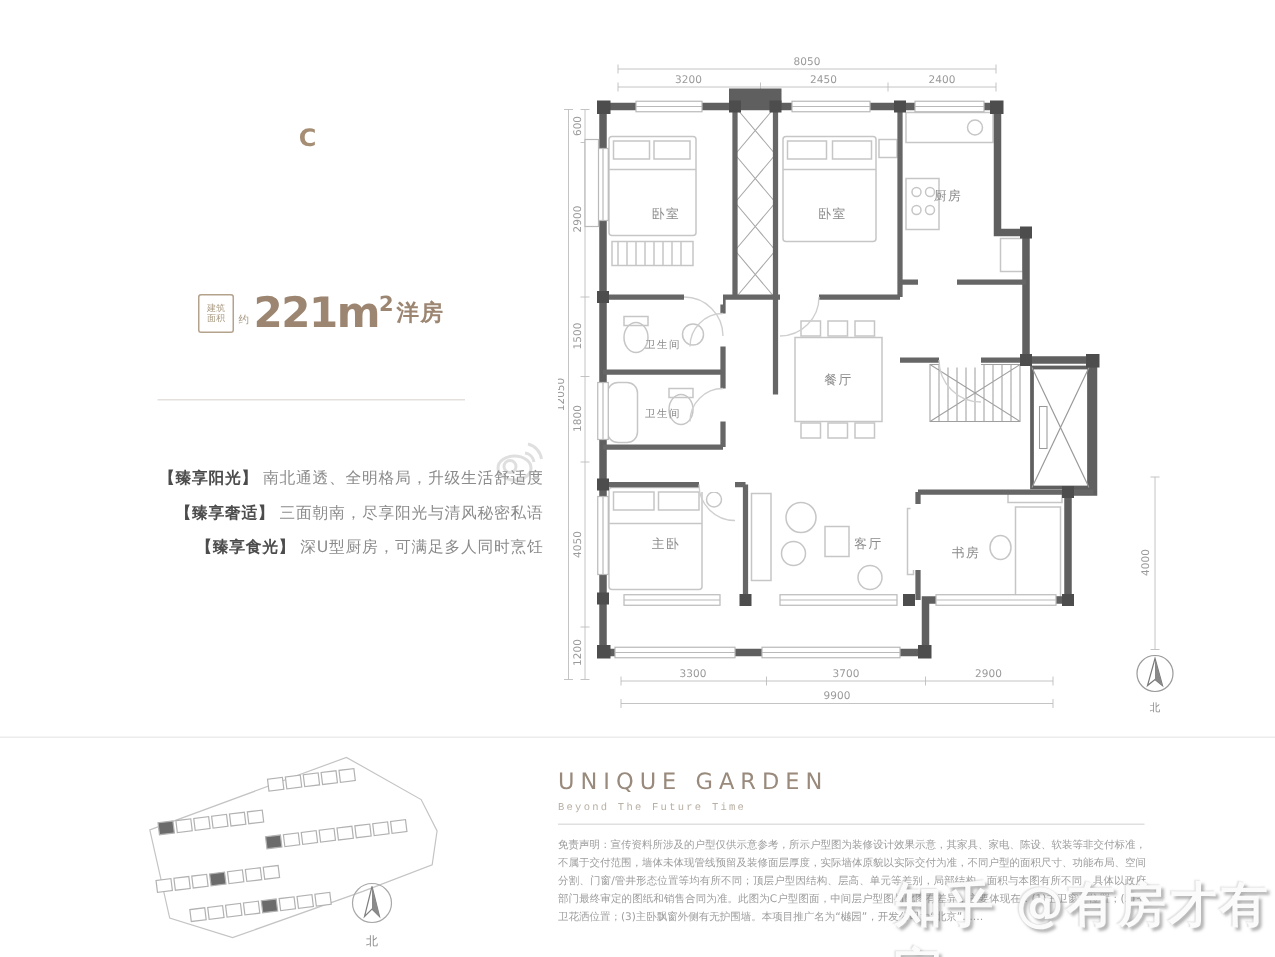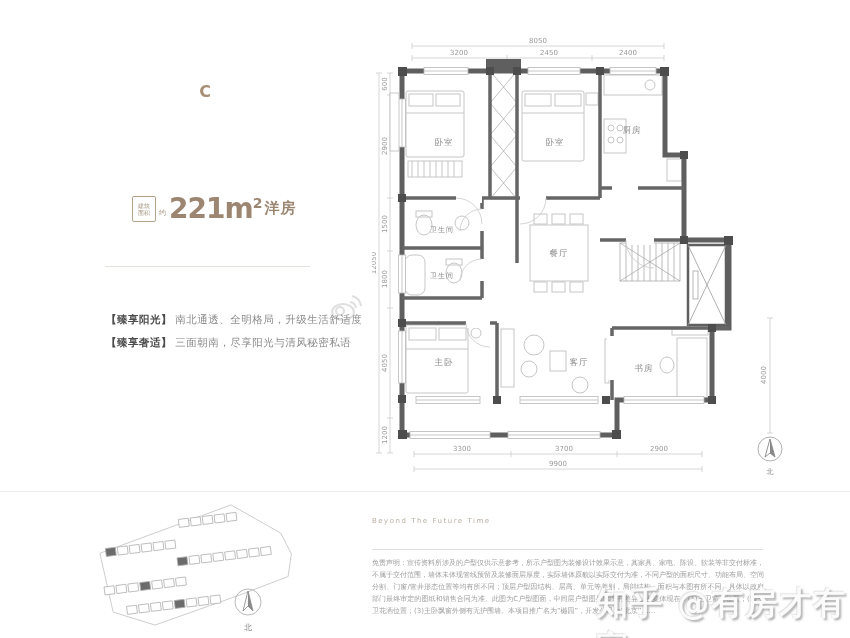--- a/index.html
+++ b/index.html
@@ -10,36 +10,36 @@
 photo               font-size:106px;line-height:1;font-weight:bold;color:#a68e75;}
   .area-line{position:absolute;left:132px;top:192px;display:flex;align-items:center;color:#9c8672;}
   .area-box{display:flex;flex-direction:column;justify-content:center;align-items:center;
             width:22px;height:24px;border:1px solid #b3a38d;border-radius:2px;
             font-size:6px;line-height:7px;color:#a6977f;}
   .area-approx{font-size:7px;margin:8px 3px 0 3px;color:#a6977f;}
   .area-num{font-size:28px;font-weight:bold;letter-spacing:-1px;}
   .area-sup{font-size:14px;font-weight:bold;vertical-align:top;line-height:1;position:relative;top:-6px;}
   .area-suffix{font-size:15px;font-weight:bold;margin-left:2px;letter-spacing:1px;}
   .left-divider{position:absolute;left:105px;top:266px;width:205px;height:1px;background:#e4e1dd;}
-  .features{position:absolute;left:106px;top:312px;list-style:none;margin:0;padding:0;}
+  .features{position:absolute;left:106px;top:312px;list-style:none;margin:0;padding:0;text-align:right;}
   .features li{white-space:nowrap;font-size:10.5px;line-height:14px;margin-bottom:9px;}
   .feat-tag{color:#4c4c4c;font-weight:bold;letter-spacing:0.5px;}
   .feat-desc{color:#8b8b8b;letter-spacing:0.5px;}
   
   .weibo-mark{position:absolute;left:328px;top:292px;display:flex;align-items:center;z-index:30;}
   .weibo-mark .wm-text{font-size:29px;font-weight:bold;letter-spacing:5px;color:rgba(150,150,150,0.28);}
   .zhihu-mark{position:absolute;left:596px;top:582px;z-index:40;font-size:32px;font-weight:bold;
               letter-spacing:2px;color:#fbfbfb;
               text-shadow:2px 2px 2px rgba(120,120,120,0.55),-1px -1px 1px rgba(190,190,190,0.45);}
   
   .footer-sep{position:absolute;left:0;top:491px;width:850px;height:1px;background:#ececec;}
   .site-svg{position:absolute;left:88px;top:500px;}
   .brand{position:absolute;left:372px;top:512px;}
   .brand-title{font-size:15px;letter-spacing:4px;color:#998a7c;}
-  .brand-sub{font-size:7px;letter-spacing:1.5px;color:#b9b0a4;margin-top:5px;}
+  .brand-sub{font-size:7px;letter-spacing:1.5px;color:#b9b0a4;margin-top:5px;font-family:Liberation Mono, monospace;}
   .brand-divider{position:absolute;left:372px;top:549px;width:391px;height:1px;background:#e0e0e0;}
   .disclaimer{position:absolute;left:372px;top:557px;width:392px;font-size:7px;line-height:12px;
               color:#9d9d9d;text-align:justify;}
   svg text{font-family:"DejaVu Sans",sans-serif;}
 </style>
 </head>
 <body>
 
 <div class="page">
 
@@ -59,20 +59,24 @@
   <div class="left-divider"></div>
 
   <ul class="features">
     <li>
       <span class="feat-tag">【臻享阳光】</span>
       <span class="feat-desc">南北通透、全明格局，升级生活舒适度</span>
     </li>
     <li>
       <span class="feat-tag">【臻享奢适】</span>
       <span class="feat-desc">三面朝南，尽享阳光与清风秘密私语</span>
+    </li>
+    <li>
+      <span class="feat-tag">【臻享食光】</span>
+      <span class="feat-desc">深U型厨房，可满足多人同时烹饪</span>
     </li>
   </ul>
 
   <svg style="position:absolute;left:372px;top:33px;" width="418" height="455" viewBox="0 0 418 455">
 
     <g stroke="#bdbdbd" stroke-width="0.6" fill="none">
 
       <path d="M40,13 H292 M40,10 V16 M292,10 V16"></path>
       <path d="M40,25 H292 M40,22 V28 M135,22 V28 M220,22 V28 M292,22 V28"></path>
 
@@ -315,18 +319,19 @@
     </g>
     <g>
       <circle cx="160" cy="102" r="13" fill="none" stroke="#a8a8a8" stroke-width="0.8"></circle>
       <path d="M160,91 L165,111 L160,106 L155,111 Z" fill="#ffffff" stroke="#808080" stroke-width="0.8"></path>
       <path d="M160,91 L165,111 L160,106 Z" fill="#8a8a8a" stroke="none"></path>
       <text x="160" y="130" font-size="8" fill="#8a8a8a" text-anchor="middle">北</text>
     </g>
   </svg>
 
   <div class="brand">
+    <div class="brand-title">UNIQUE GARDEN</div>
     <div class="brand-sub">Beyond The Future Time</div>
   </div>
   <div class="brand-divider"></div>
   <div class="disclaimer">免责声明：宣传资料所涉及的户型仅供示意参考，所示户型图为装修设计效果示意，其家具、家电、陈设、软装等非交付标准，不属于交付范围，墙体未体现管线预留及装修面层厚度，实际墙体原貌以实际交付为准，不同户型的面积尺寸、功能布局、空间分割、门窗/管井形态位置等均有所不同；顶层户型因结构、层高、单元等差别，局部结构、面积与本图有所不同，具体以政府部门最终审定的图纸和销售合同为准。此图为C户型图面，中间层户型图与此图有差异，主要体现在：(1)主卫窗户位置；(5)主卫花洒位置；(3)主卧飘窗外侧有无护围墙。本项目推广名为“樾园”，开发公司为“北京”……</div>
 
 </div>
 
 </body></html>

